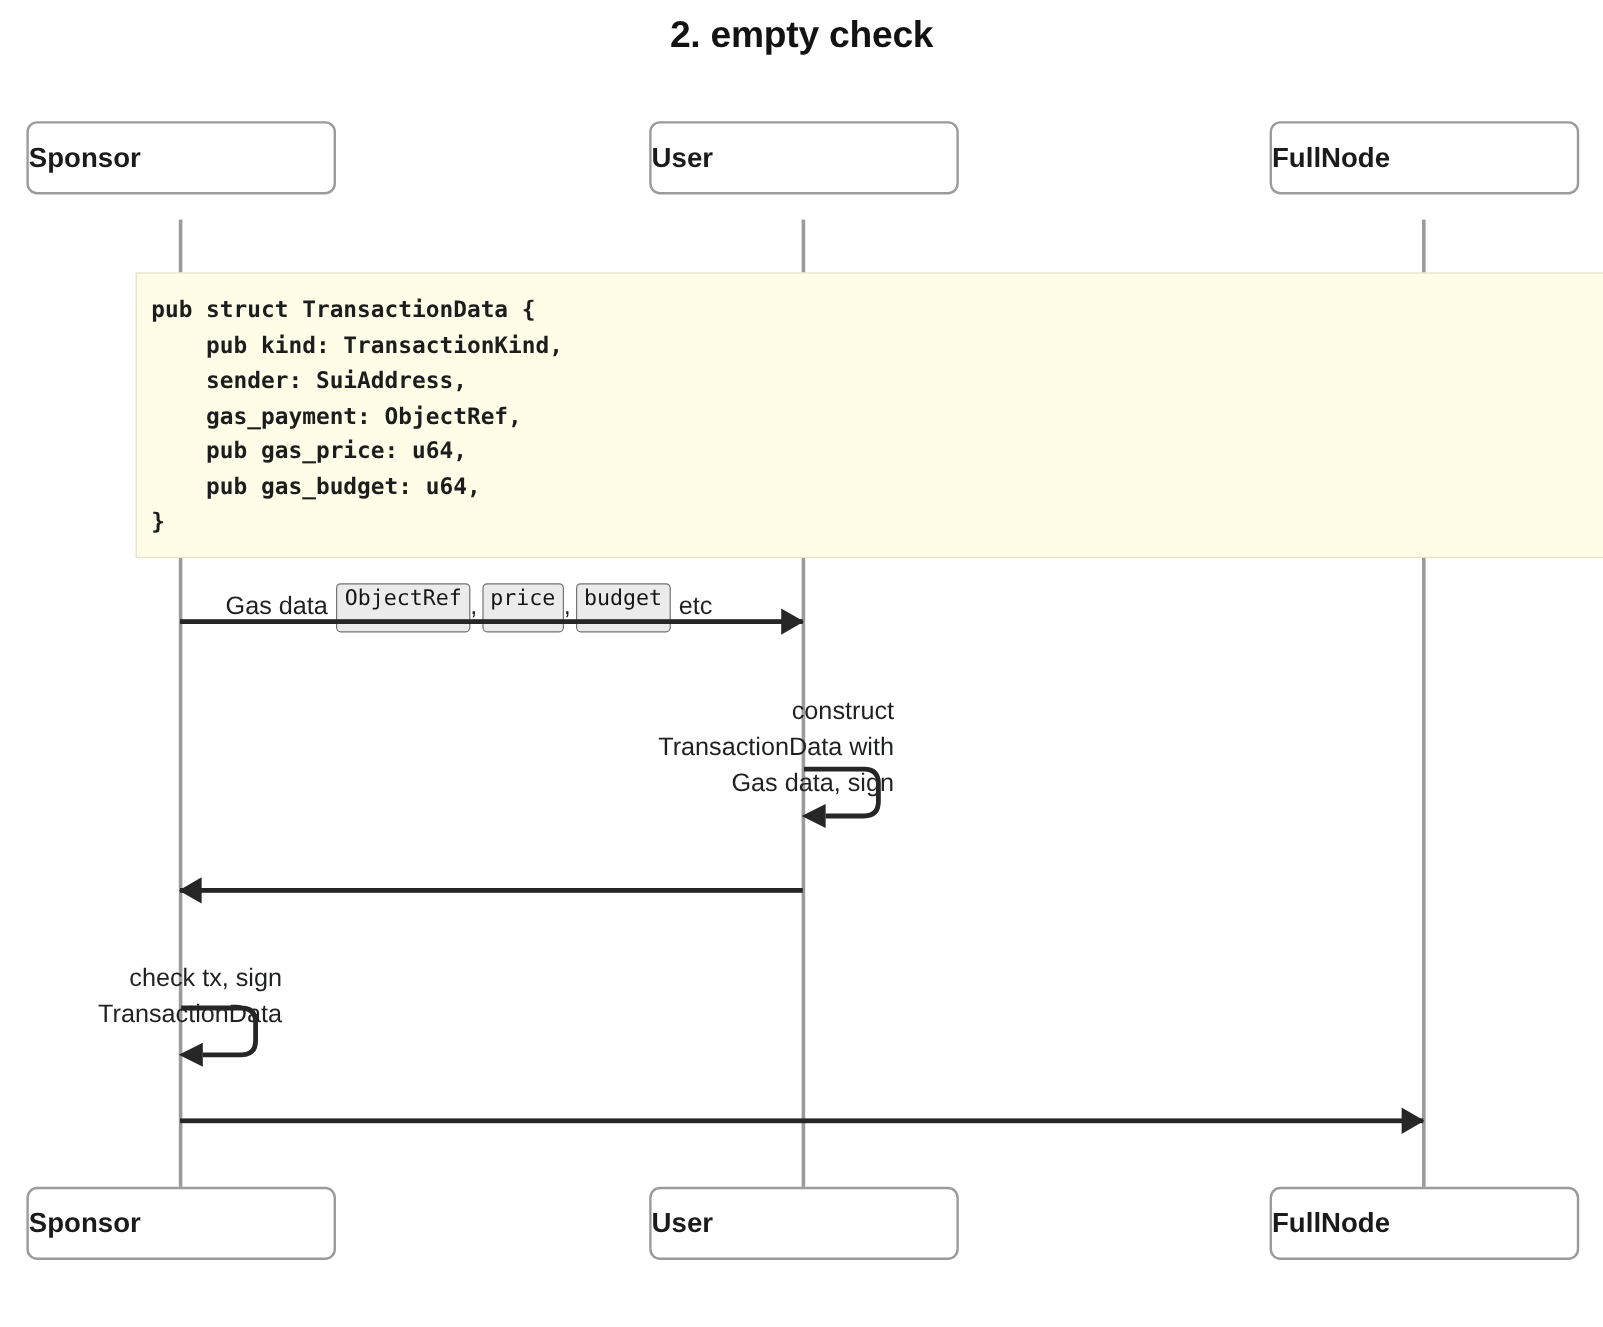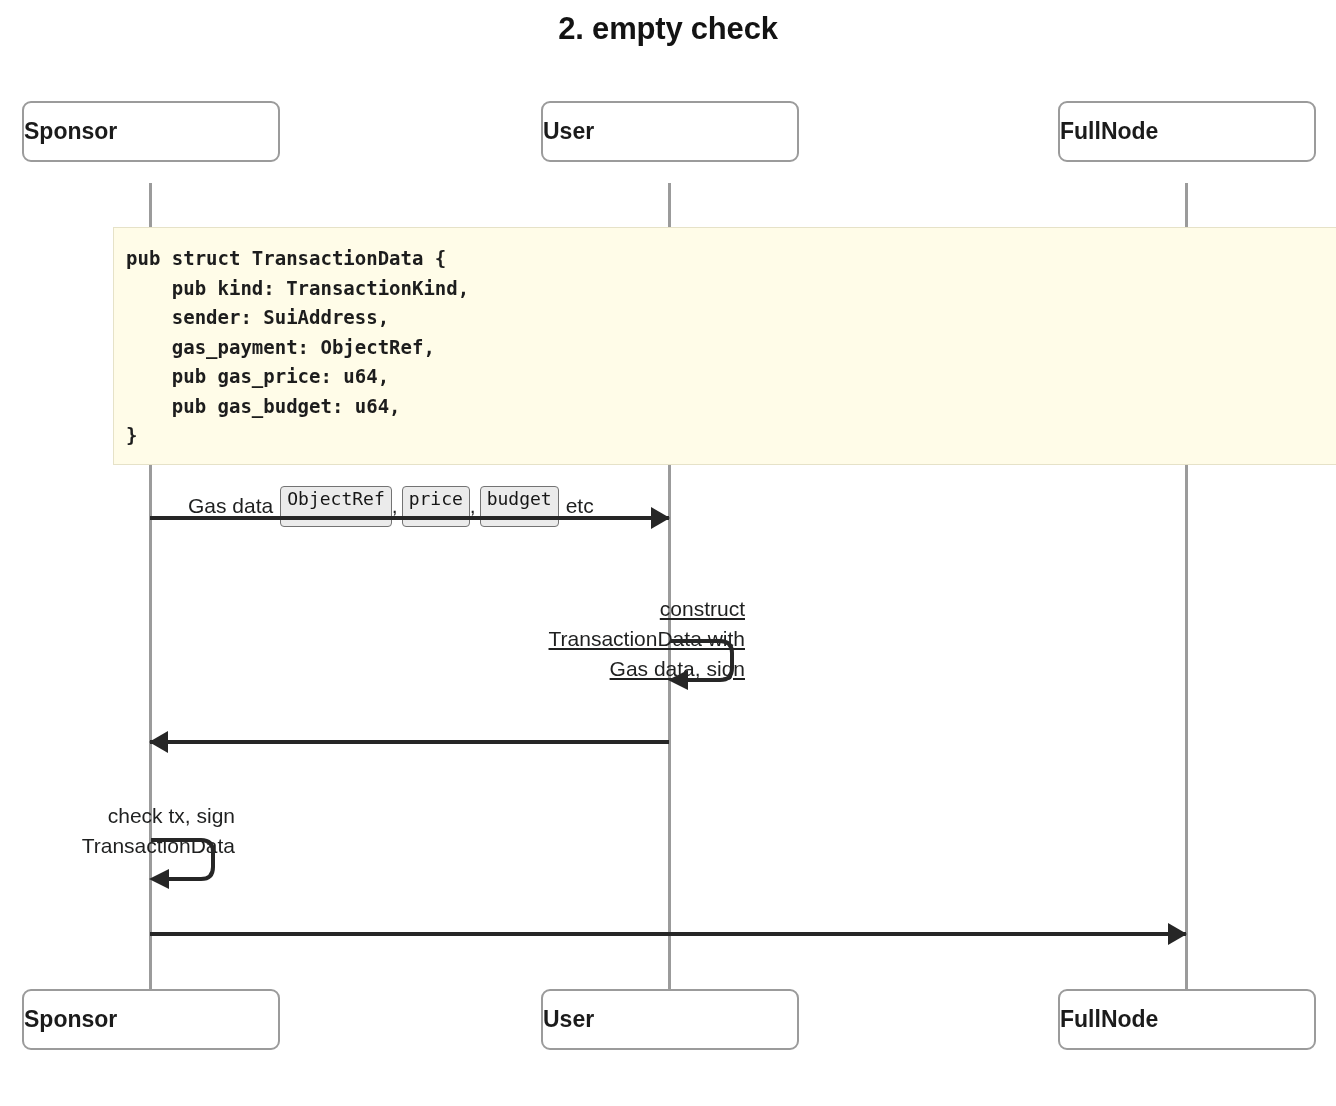--- a/index.html
+++ b/index.html
@@ -189,21 +189,21 @@
     <span class="sep">,</span>
     <span class="code-chip">budget</span>
     <span class="sp"></span>
     <span>etc</span>
   </div>
   <div class="msg" style="left:150px; top:516px; width:519px;">
     <div class="msg-line"></div>
     <div class="arrow-head arrow-right"></div>
   </div>
 
-  <div class="self-note" style="left:400px; top:564px; width:345px;text-decoration:underline;">
+  <div class="self-note" style="left:400px; top:548px; width:345px;">
     <span>construct
 TransactionData with
 Gas data, sign</span>
   </div>
   <svg class="self-loop" style="left:662px; top:634px;" width="90" height="60" viewBox="0 0 90 60">
     <path d="M 8 7 L 58 7 Q 70 7 70 19 L 70 34 Q 70 46 58 46 L 26 46" fill="none" stroke="#262626" stroke-width="4"></path>
     <polygon points="26,36 26,56 6,46" fill="#262626"></polygon>
   </svg>
 
   <div class="msg" style="left:150px; top:740px; width:519px;">

